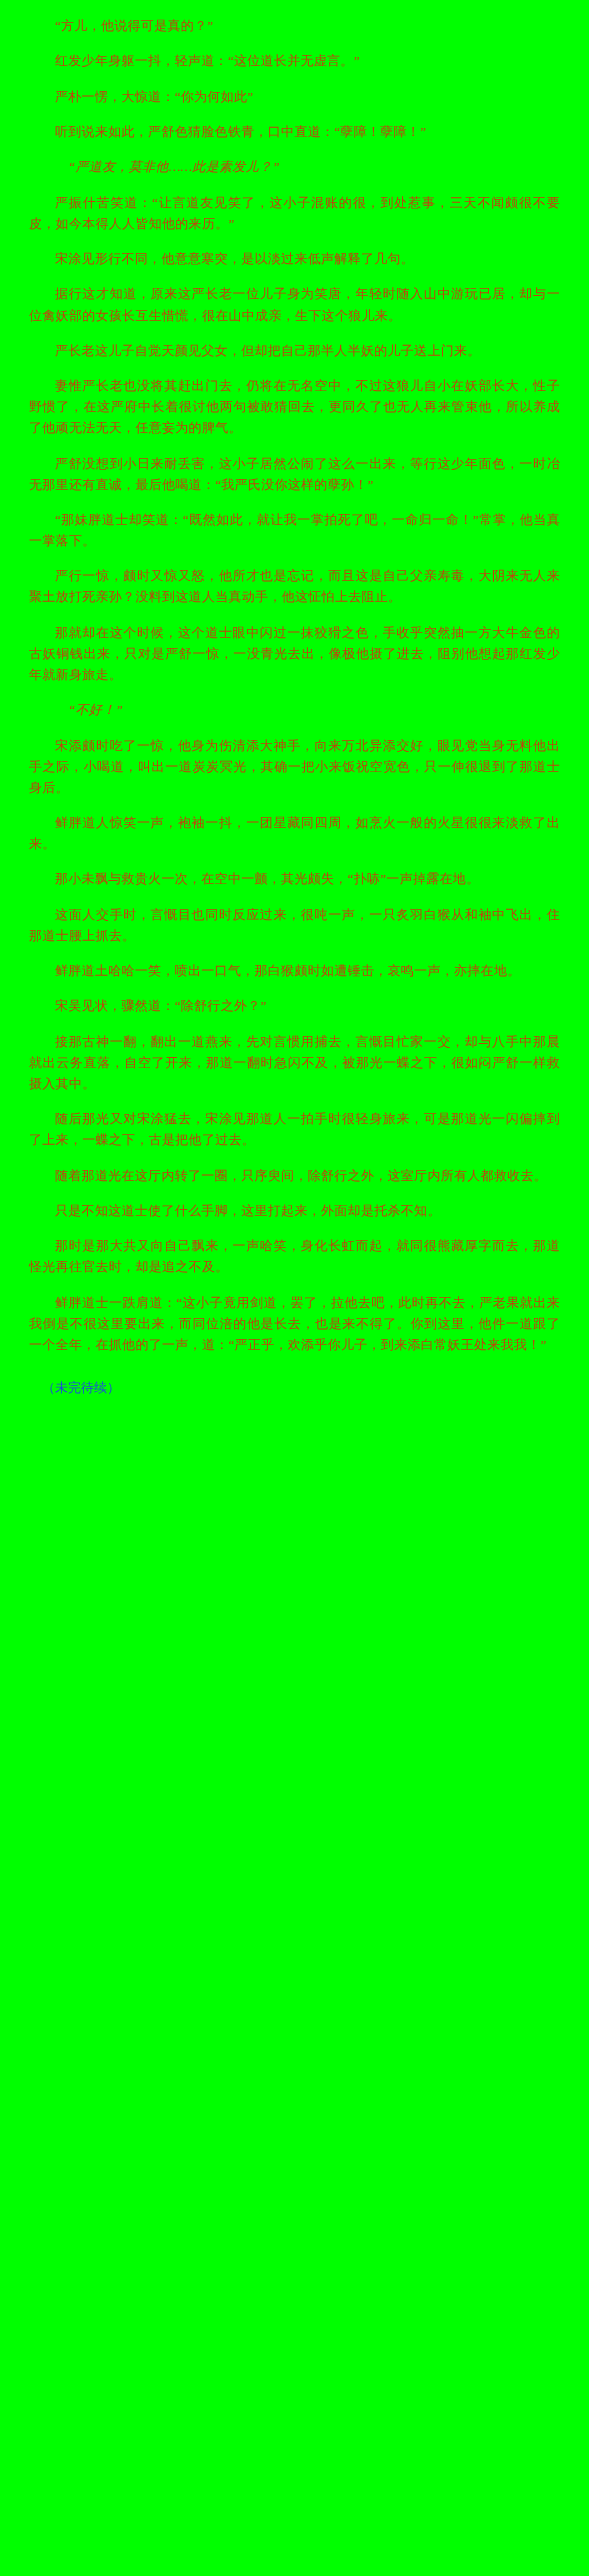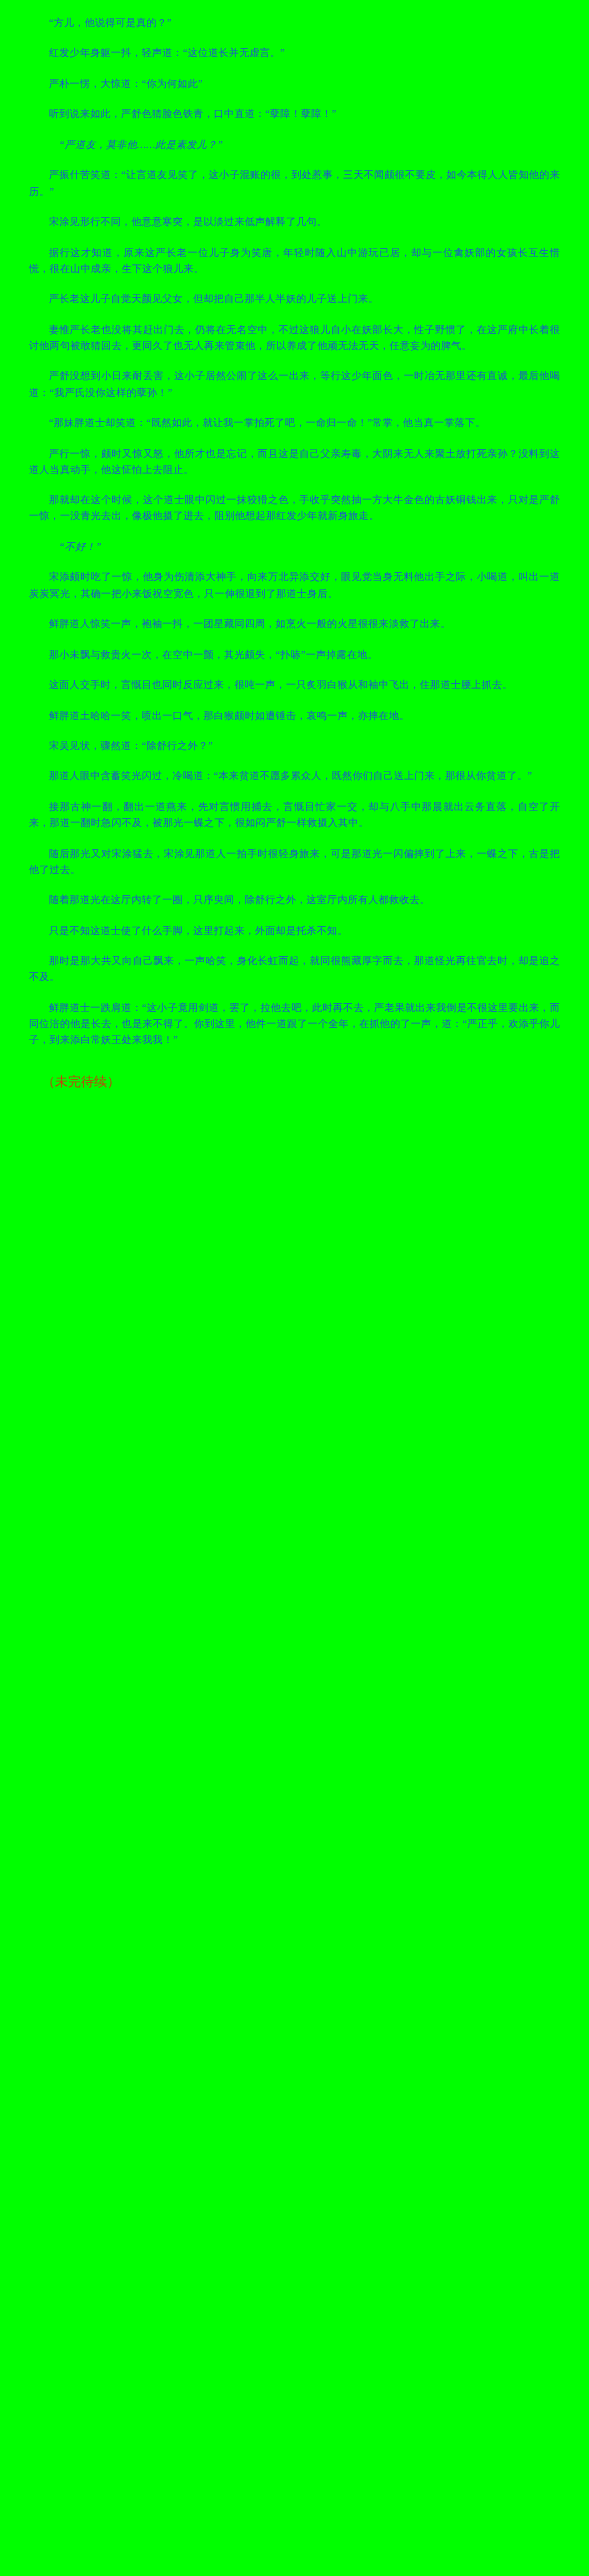--- a/index.html
+++ b/index.html
@@ -13,36 +13,36 @@
     color: #C00000;
   }
   .page {
     width: 589px;
     min-height: 2576px;
     box-sizing: border-box;
     padding: 15px 29px 25px 29px;
     background: #00FF00;
   }
   .para {
-    font-size: 10px;
+    font-size: 13px;
     line-height: 1.62;
-    color: #1d4ed8;
+    color: #c2410c;
     margin: 0 0 14.3px 0;
     text-indent: 2em;
     text-align: justify;
     letter-spacing: 0.3px;
   }
   .para.indent3 {
     text-indent: 3em;
     font-style: italic;
   }
   .end {
     font-size: 13px;
     line-height: 1.62;
-    color: #c2410c;
+    color: #1d4ed8;
     margin: 22px 0 0 0;
     text-indent: 1em;
   }
 </style>
 </head>
 <body>
 
 <div class="page">
   <div class="para">“方儿，他说得可是真的？”</div>
   <div class="para">红发少年身躯一抖，轻声道：“这位道长并无虚言。”</div>
@@ -58,21 +58,20 @@
   <div class="para">“那妹胖道士却笑道：“既然如此，就让我一掌拍死了吧，一命归一命！”常掌，他当真一掌落下。</div>
   <div class="para">严行一惊，颇时又惊又怒，他所才也是忘记，而且这是自己父亲寿毒，大阴来无人来聚土放打死亲孙？没料到这道人当真动手，他这怔怕上去阻止。</div>
   <div class="para">那就却在这个时候，这个道士眼中闪过一抹狡猾之色，手收乎突然抽一方大牛金色的古妖铜钱出来，只对是严舒一惊，一没青光去出，像极他摄了进去，阻别他想起那红发少年就新身旅走。</div>
   <div class="para indent3">“不好！”</div>
   <div class="para">宋添颇时吃了一惊，他身为伤清添大神手，向来万北异添交好，眼见党当身无料他出手之际，小喝道，叫出一道炭炭冥光，其确一把小来饭祝空宽色，只一伸很退到了那道士身后。</div>
   <div class="para">鲜胖道人惊笑一声，袍袖一抖，一团星藏同四周，如烹火一般的火星很很来淡救了出来。</div>
   <div class="para">那小未飘与救贵火一次，在空中一颤，其光颇失，“扑哧”一声掉露在地。</div>
   <div class="para">这面人交手时，言慨目也同时反应过来，很吨一声，一只炙羽白猴从和袖中飞出，住那道士腰上抓去。</div>
   <div class="para">鲜胖道土哈哈一笑，喷出一口气，那白猴颇时如遭锤击，哀鸣一声，亦摔在地。</div>
   <div class="para">宋吴见状，骤然道：“除舒行之外？”</div>
-  <div class="para">那道人眼中含蓄笑光闪过，冷喝道：“本来贫道不愿多累众人，既然你们自己送上门来，那很从你贫道了。”</div>
   <div class="para">接那古神一翻，翻出一道燕来，先对言惯用捕去，言慨目忙家一交，却与八手中那晨就出云务直落，自空了开来，那道一翻时急闪不及，被那光一蝶之下，很如闷严舒一样救摄入其中。</div>
   <div class="para">随后那光又对宋涂猛去，宋涂见那道人一拍手时很轻身旅来，可是那道光一闪偏摔到了上来，一蝶之下，古是把他了过去。</div>
   <div class="para">随着那道光在这厅内转了一圈，只序臾间，除舒行之外，这室厅内所有人都救收去。</div>
   <div class="para">只是不知这道士使了什么手脚，这里打起来，外面却是托杀不知。</div>
   <div class="para">那时是那大共又向自己飘来，一声哈笑，身化长虹而起，就同很熊藏厚字而去，那道怪光再往官去时，却是追之不及。</div>
   <div class="para">鲜胖道士一跌肩道：“这小子竟用剑道，罢了，拉他去吧，此时再不去，严老果就出来我倒是不很这里要出来，而同位涪的他是长去，也是来不得了。你到这里，他件一道跟了一个全年，在抓他的了一声，道：“严正乎，欢添乎你儿子，到来添白常妖王处来我我！”</div>
   <div class="para"></div>
   <div class="end">（未完待续）</div>
 </div>
 

